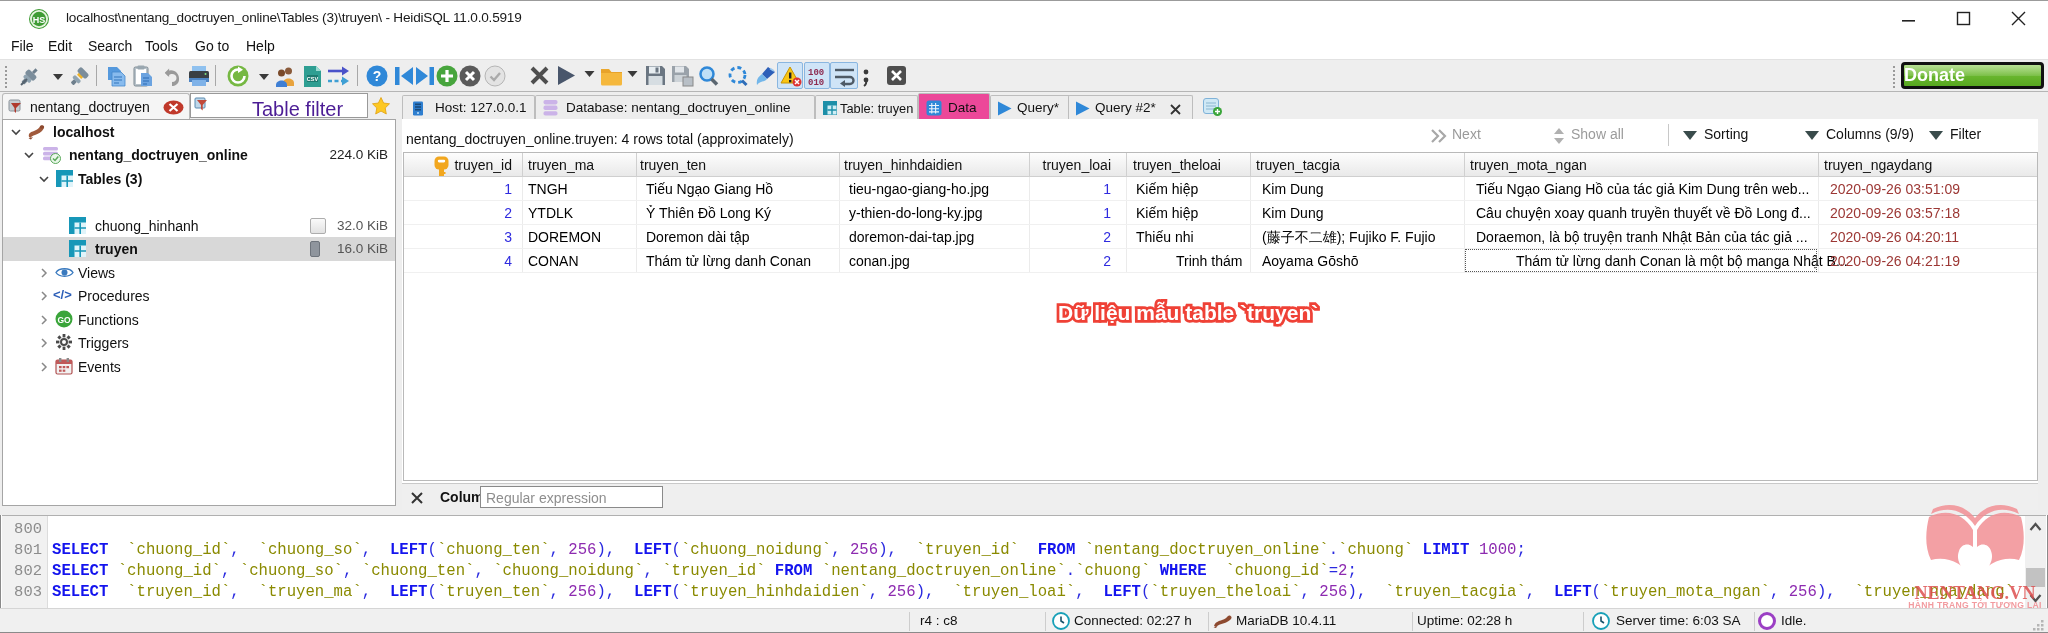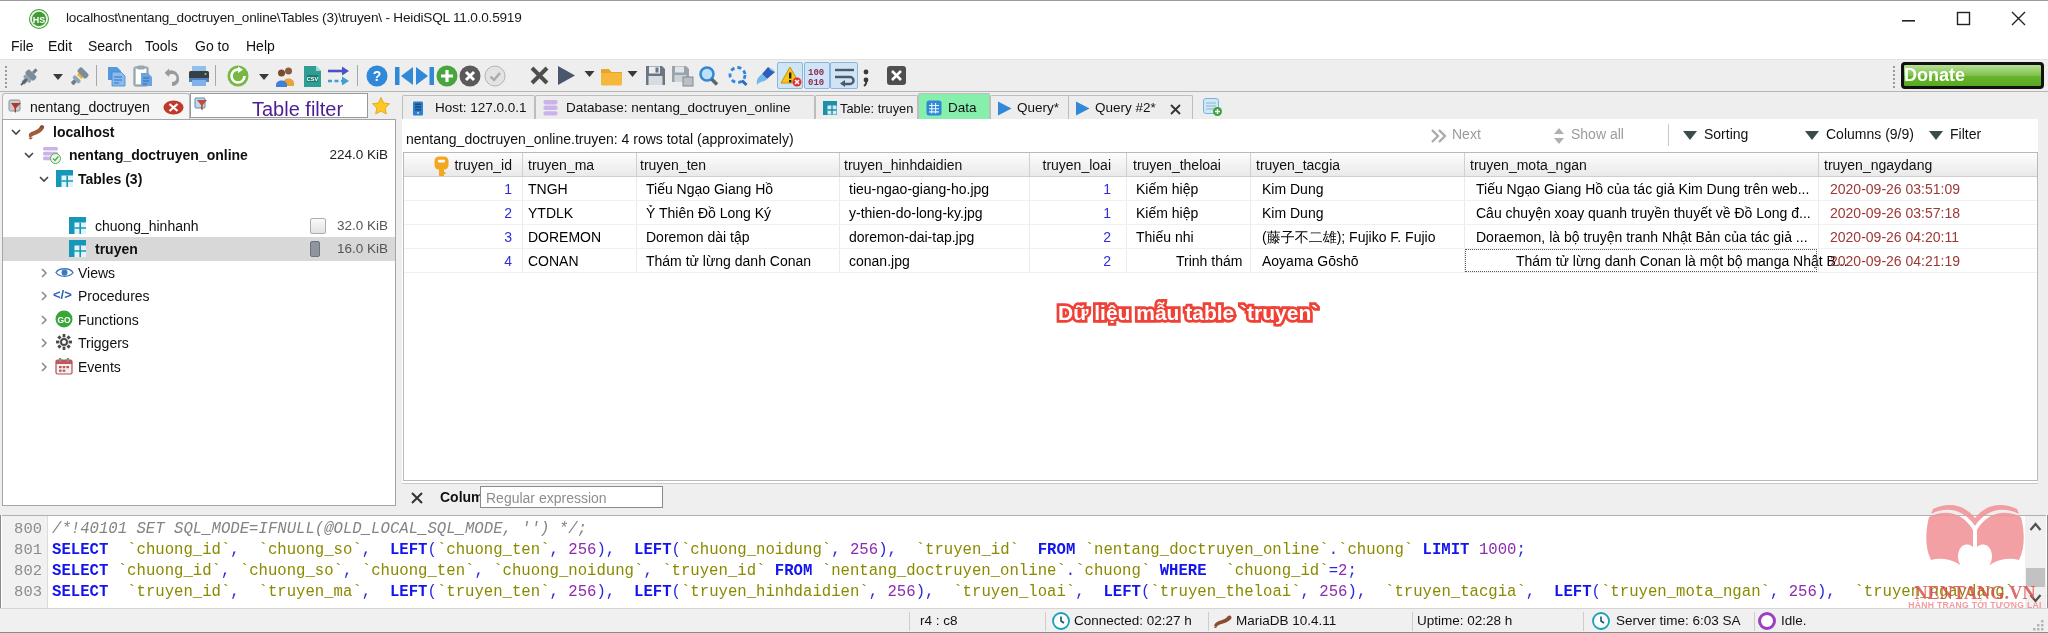--- a/index.html
+++ b/index.html
@@ -21,21 +21,21 @@
 #toolbar { position:absolute; left:0; top:59px; width:2048px; height:33px; background:#eeeeee; border-top:1px solid #e2e2e2; border-bottom:1px solid #b5b5b5; }
 .tsep { position:absolute; top:5px; width:1px; height:21px; background:#a8a8a8; }
 .tico { position:absolute; top:5px; }
 .thl { position:absolute; top:2px; height:27px; background:#cfe4f7; border:1px solid #8ab6e0; border-radius:2px; }
 
 
 #tabrow { position:absolute; left:0; top:92px; width:2048px; height:27px; background:#eeeeee; }
 #sesstab { position:absolute; left:2px; top:1px; width:188px; height:26px; background:#f5f5f5; border:1px solid #b9b9b9; border-bottom:none; border-radius:3px 3px 0 0; }
 #tfilter { position:absolute; left:190px; top:1px; width:178px; height:25px; background:#fff; border:1px solid #999; }
 .tab { position:absolute; top:3px; height:24px; background:#ededed; border:1px solid #bdbdbd; border-bottom:none; border-radius:2px 2px 0 0; font-size:13.5px; color:#111; white-space:nowrap; }
-.tab.active { top:1px; height:26px; background:#86efac; z-index:3; }
+.tab.active { top:1px; height:26px; background:#ec4899; z-index:3; }
 .tab .lbl { position:absolute; top:4px; }
 .tab.active .lbl { top:6px; }
 
 
 #mainbg { position:absolute; left:0; top:119px; width:2048px; height:396px; background:#eeeeee; }
 #tree { position:absolute; left:2px; top:119px; width:394px; height:387px; background:#ffffff; border:1px solid #a5a5a5; }
 .trow { position:absolute; left:0; width:392px; height:24px; font-size:14px; color:#101010; }
 .trow .nm { position:absolute; top:4px; }
 .chev { position:absolute; top:7px; width:10px; height:10px; }
 .sz { position:absolute; top:4px; right:7px; font-size:13.5px; color:#555; }
@@ -657,21 +657,20 @@
   </div>
 </div>
 
 <div id="sqlwrap">
   <div id="gutter">
     <div class="lnum" style="top:4px">800</div>
     <div class="lnum" style="top:25px">801</div>
     <div class="lnum" style="top:46px">802</div>
     <div class="lnum" style="top:67px">803</div>
   </div>
-  <div class="sline cmt" style="top:4px">/*!40101 SET SQL_MODE=IFNULL(@OLD_LOCAL_SQL_MODE, '') */;</div>
   <div class="sline" style="top:25px"><span class="kw">SELECT</span>  <span class="id2">`chuong_id`</span><span class="pn">,</span>  <span class="id2">`chuong_so`</span><span class="pn">,</span>  <span class="kw">LEFT</span><span class="pn">(</span><span class="id2">`chuong_ten`</span><span class="pn">,</span> <span class="nb">256</span><span class="pn">),</span>  <span class="kw">LEFT</span><span class="pn">(</span><span class="id2">`chuong_noidung`</span><span class="pn">,</span> <span class="nb">256</span><span class="pn">),</span>  <span class="id2">`truyen_id`</span>  <span class="kw">FROM</span> <span class="id2">`nentang_doctruyen_online`</span><span class="pn">.</span><span class="id2">`chuong`</span> <span class="kw">LIMIT</span> <span class="nb">1000</span><span class="pn">;</span></div>
   <div class="sline" style="top:46px"><span class="kw">SELECT</span> <span class="id2">`chuong_id`</span><span class="pn">,</span> <span class="id2">`chuong_so`</span><span class="pn">,</span> <span class="id2">`chuong_ten`</span><span class="pn">,</span> <span class="id2">`chuong_noidung`</span><span class="pn">,</span> <span class="id2">`truyen_id`</span> <span class="kw">FROM</span> <span class="id2">`nentang_doctruyen_online`</span><span class="pn">.</span><span class="id2">`chuong`</span> <span class="kw">WHERE</span>  <span class="id2">`chuong_id`</span><span class="pn">=</span><span class="nb">2</span><span class="pn">;</span></div>
   <div class="sline" style="top:67px"><span class="kw">SELECT</span>  <span class="id2">`truyen_id`</span><span class="pn">,</span>  <span class="id2">`truyen_ma`</span><span class="pn">,</span>  <span class="kw">LEFT</span><span class="pn">(</span><span class="id2">`truyen_ten`</span><span class="pn">,</span> <span class="nb">256</span><span class="pn">),</span>  <span class="kw">LEFT</span><span class="pn">(</span><span class="id2">`truyen_hinhdaidien`</span><span class="pn">,</span> <span class="nb">256</span><span class="pn">),</span>  <span class="id2">`truyen_loai`</span><span class="pn">,</span>  <span class="kw">LEFT</span><span class="pn">(</span><span class="id2">`truyen_theloai`</span><span class="pn">,</span> <span class="nb">256</span><span class="pn">),</span>  <span class="id2">`truyen_tacgia`</span><span class="pn">,</span>  <span class="kw">LEFT</span><span class="pn">(</span><span class="id2">`truyen_mota_ngan`</span><span class="pn">,</span> <span class="nb">256</span><span class="pn">),</span>  <span class="id2">`truyen_ngaydang`</span></div>
   <div id="sqlsb">
     <svg style="position:absolute;left:4px;top:6px" width="13" height="10" viewBox="0 0 13 10">
         <path d="M1.5 8 L6.5 2 L11.5 8" stroke="#505050" stroke-width="2.2" fill="none"></path>
       </svg>
     <div style="position:absolute;left:1px;top:52px;width:19px;height:19px;background:#c2c2c2;"></div>
     <svg style="position:absolute;left:4px;top:77px" width="13" height="10" viewBox="0 0 13 10">
         <path d="M1.5 2 L6.5 8 L11.5 2" stroke="#505050" stroke-width="2.2" fill="none"></path>

